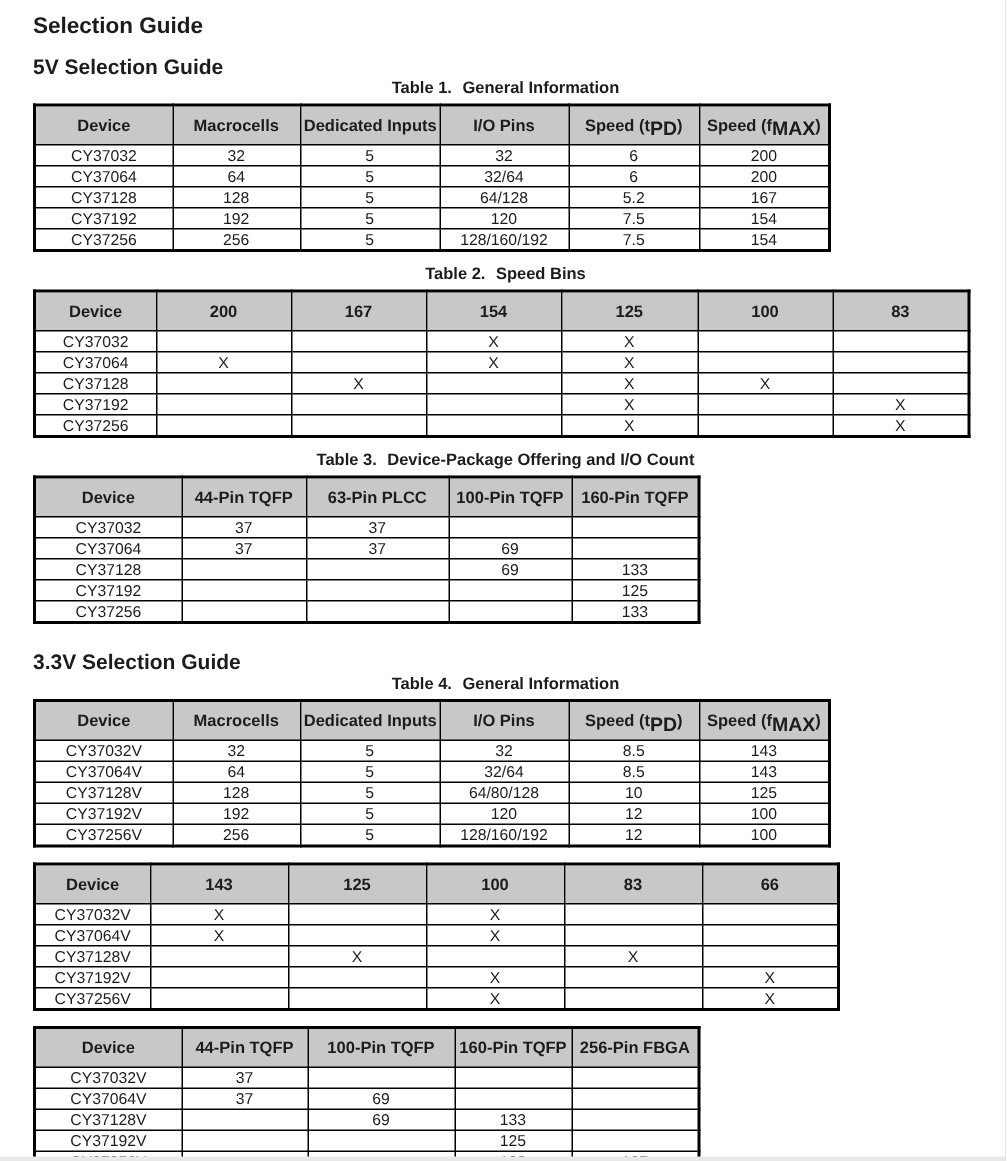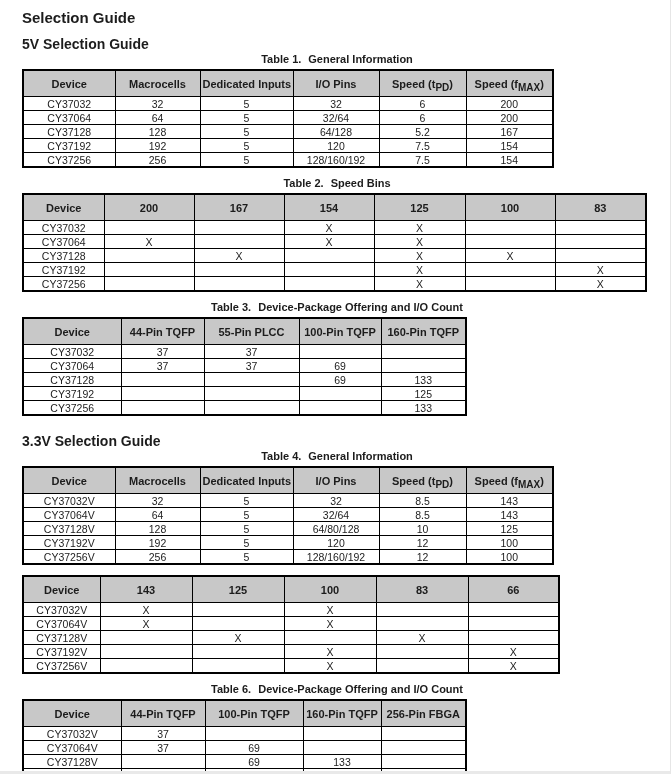--- a/index.html
+++ b/index.html
@@ -39,21 +39,21 @@
   }
   .dtable td{
     border:1px solid #000;
     font-size:10.5px;
     height:13px;
     padding:0 2px;
     text-align:center;
     overflow:hidden;
     white-space:nowrap;
   }
-  .dtable sub{font-size:10px;line-height:0;}
+  .dtable sub{font-size:13px;line-height:0;}
   .page-edge-bottom{
     position:absolute;left:0;bottom:0;width:100%;height:3px;
     background:#e9e9e9;
   }
 </style>
 </head>
 <body>
 
 <div class="page">
   <div class="content">
@@ -203,21 +203,21 @@
           <col style="width: 98px;">
           <col style="width: 83px;">
           <col style="width: 95px;">
           <col style="width: 82px;">
           <col style="width: 85px;">
         </colgroup>
         <thead>
           <tr>
             <th>Device</th>
             <th>44-Pin TQFP</th>
-            <th>55-Pin PLCC</th>
+            <th>63-Pin PLCC</th>
             <th>100-Pin TQFP</th>
             <th>160-Pin TQFP</th>
           </tr>
         </thead>
         <tbody>
           <tr>
             <td>CY37032</td>
             <td>37</td>
             <td>37</td>
             <td></td>
@@ -376,21 +376,20 @@
             <td>CY37256V</td>
             <td></td>
             <td></td>
             <td>X</td>
             <td></td>
             <td>X</td>
           </tr>
         </tbody>
       </table>
 
-    <p class="tcap"><span>Table 6.</span><span class="cap-title">Device-Package Offering and I/O Count</span></p>
     <table class="dtable" style="width:443px">
         <colgroup>
           <col style="width: 98px;">
           <col style="width: 84px;">
           <col style="width: 98px;">
           <col style="width: 78px;">
           <col style="width: 85px;">
         </colgroup>
         <thead>
           <tr>

